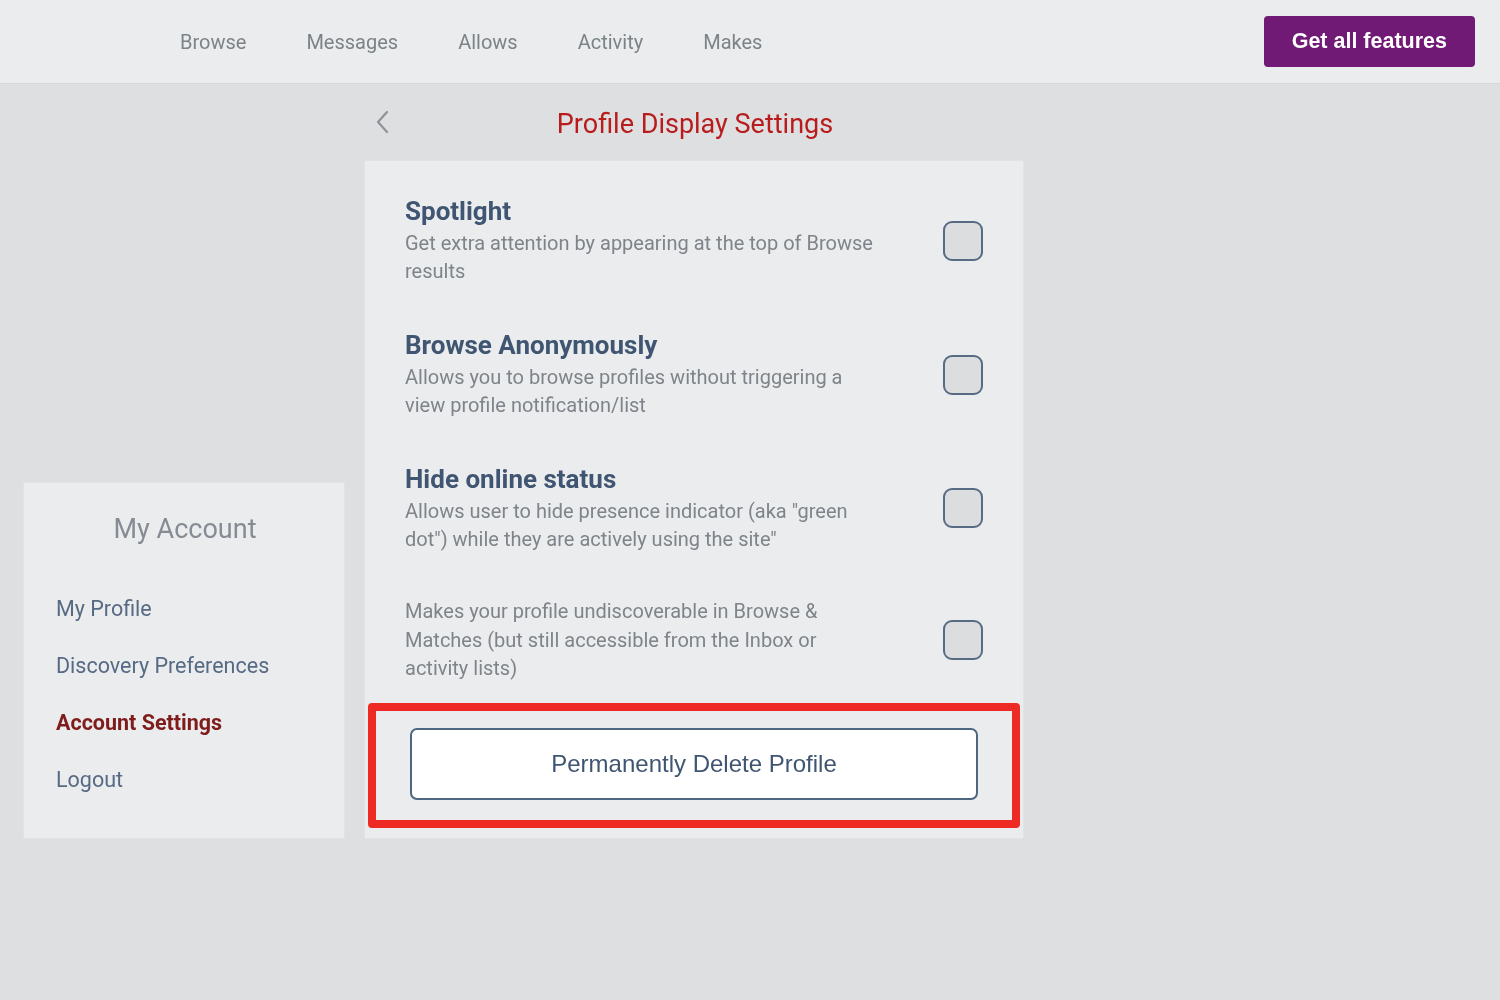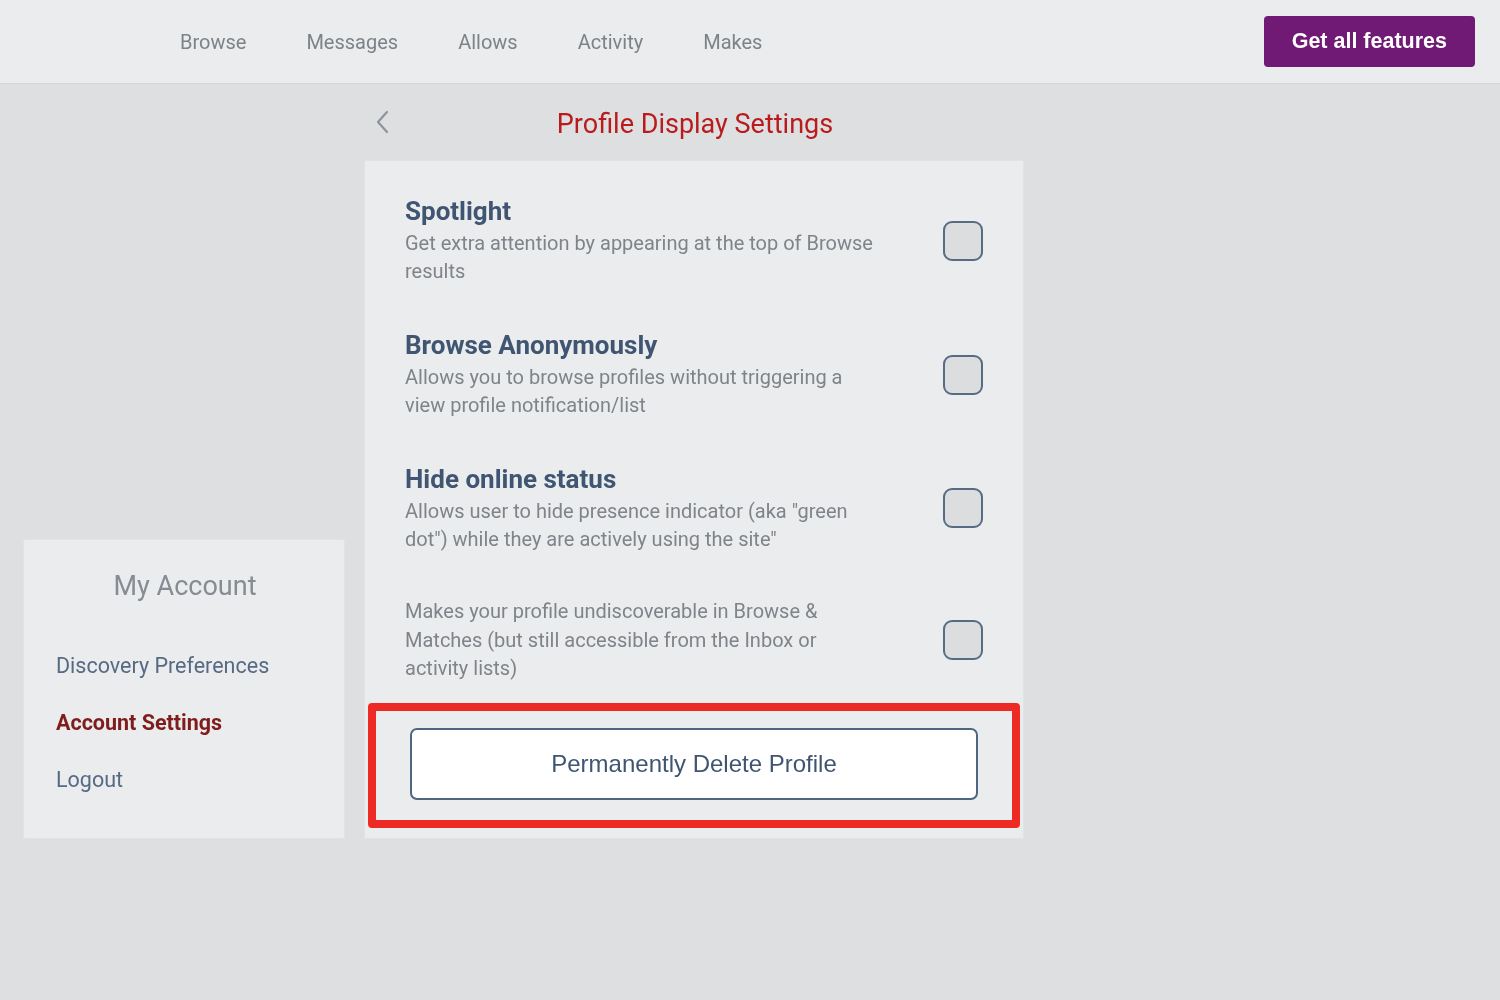--- a/index.html
+++ b/index.html
@@ -173,20 +173,21 @@
     <svg width="14" height="24" viewBox="0 0 14 24" fill="none">
       <path d="M12 2 L3 12 L12 22" stroke="#8d949a" stroke-width="2.2" stroke-linecap="round" stroke-linejoin="round"></path>
     </svg>
   </div>
   <div class="page-title">Profile Display Settings</div>
 </div>
 
 <div class="content-wrap">
   <div class="sidebar">
     <div class="sidebar-title">My Account</div>
+    <div class="sidebar-item">My Profile</div>
     <div class="sidebar-item">Discovery Preferences</div>
     <div class="sidebar-item active">Account Settings</div>
     <div class="sidebar-item">Logout</div>
   </div>
 
   <div class="main-panel">
 
     <div class="setting-row">
       <div class="setting-text">
         <div class="setting-title">Spotlight</div>

